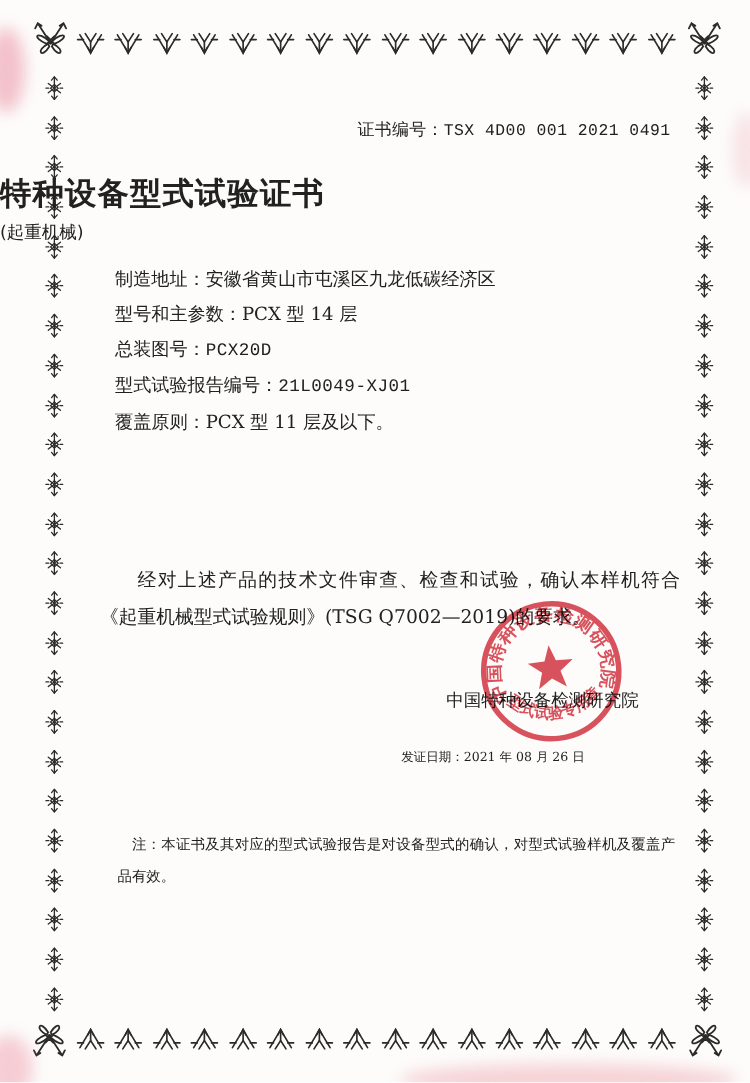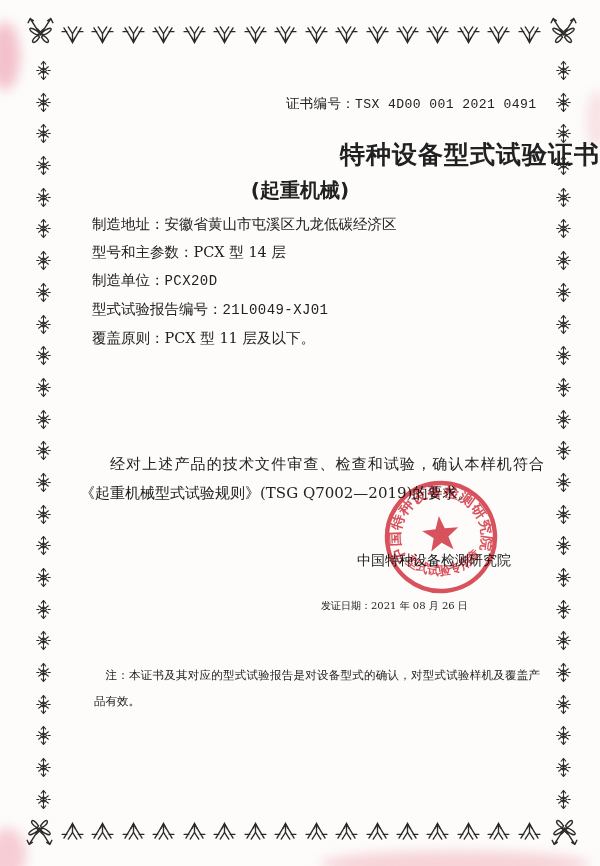--- a/index.html
+++ b/index.html
@@ -28,27 +28,27 @@
   
   .tint{ position:absolute; pointer-events:none; border-radius:50%; filter:blur(6px); }
   #tint-tl{ left:-10px; top:22px; width:30px; height:68px; background:rgba(233,130,150,.48); }
   #tint-bl{ left:-12px; top:828px; width:38px; height:52px; background:rgba(233,130,150,.38); }
   #tint-bottom{ left:320px; top:851px; width:270px; height:26px; background:rgba(236,150,162,.4); }
   #tint-tr{ left:586px; top:90px; width:22px; height:60px; background:rgba(236,150,162,.25); }
   
   .cert-no{ position:absolute; top:95px; left:286px; font-size:13.5px; white-space:nowrap; letter-spacing:.3px; }
   .mono{ font-family:"Liberation Mono","DejaVu Sans Mono",monospace; font-size:.97em; letter-spacing:.4px; }
   .title{
-    position:absolute; top:138px; left:0; width:100%; text-align:right;
+    position:absolute; top:138px; left:0; width:100%; text-align:left;
     font-family:"DejaVu Sans","Liberation Sans",sans-serif; font-weight:700;
     font-size:25px; letter-spacing:1px;
   }
   .subtitle{
-    position:absolute; top:177px; left:0; width:100%; text-align:center;
-    font-family:"DejaVu Sans","Liberation Sans",sans-serif; font-weight:700; font-size:20px;
+    position:absolute; top:177px; left:0; width:100%; 
+    font-family:"DejaVu Sans","Liberation Sans",sans-serif; font-weight:400; font-size:14px;
   }
   .fields{ position:absolute; top:211px; left:92px; font-size:14.5px; line-height:27.9px; }
   .field-row{ white-space:nowrap; }
   .statement{
     position:absolute; top:450px; left:80px; width:464px;
     font-size:15px; line-height:29.4px; text-indent:2em; text-align:justify;
   }
   .issuer{ position:absolute; top:552px; left:357px; font-size:14px; white-space:nowrap; }
   .dateline{ position:absolute; top:599px; left:321px; font-size:10px; white-space:nowrap; }
   .note{
@@ -372,21 +372,21 @@
   <div class="cert-no">
     <span>证书编号：</span><span class="mono">TSX 4D00 001 2021 0491</span>
   </div>
 
   <div class="title">特种设备型式试验证书</div>
   <div class="subtitle">(起重机械)</div>
 
   <div class="fields">
     <div class="field-row"><span>制造地址：</span><span>安徽省黄山市屯溪区九龙低碳经济区</span></div>
     <div class="field-row"><span>型号和主参数：</span><span>PCX 型 14 层</span></div>
-    <div class="field-row"><span>制造单位：</span><span class="mono">PCX20D</span></div>
+    <div class="field-row"><span>总装图号：</span><span class="mono">PCX20D</span></div>
     <div class="field-row"><span>型式试验报告编号：</span><span class="mono">21L0049-XJ01</span></div>
     <div class="field-row"><span>覆盖原则：</span><span>PCX 型 11 层及以下。</span></div>
   </div>
 
   <p class="statement">经对上述产品的技术文件审查、检查和试验，确认本样机符合《起重机械型式试验规则》(TSG Q7002—2019)的要求。</p>
 
   <div class="issuer">中国特种设备检测研究院</div>
   <div class="dateline">
     <span>发证日期：</span><span>2021 年 08 月 26 日</span>
   </div>

